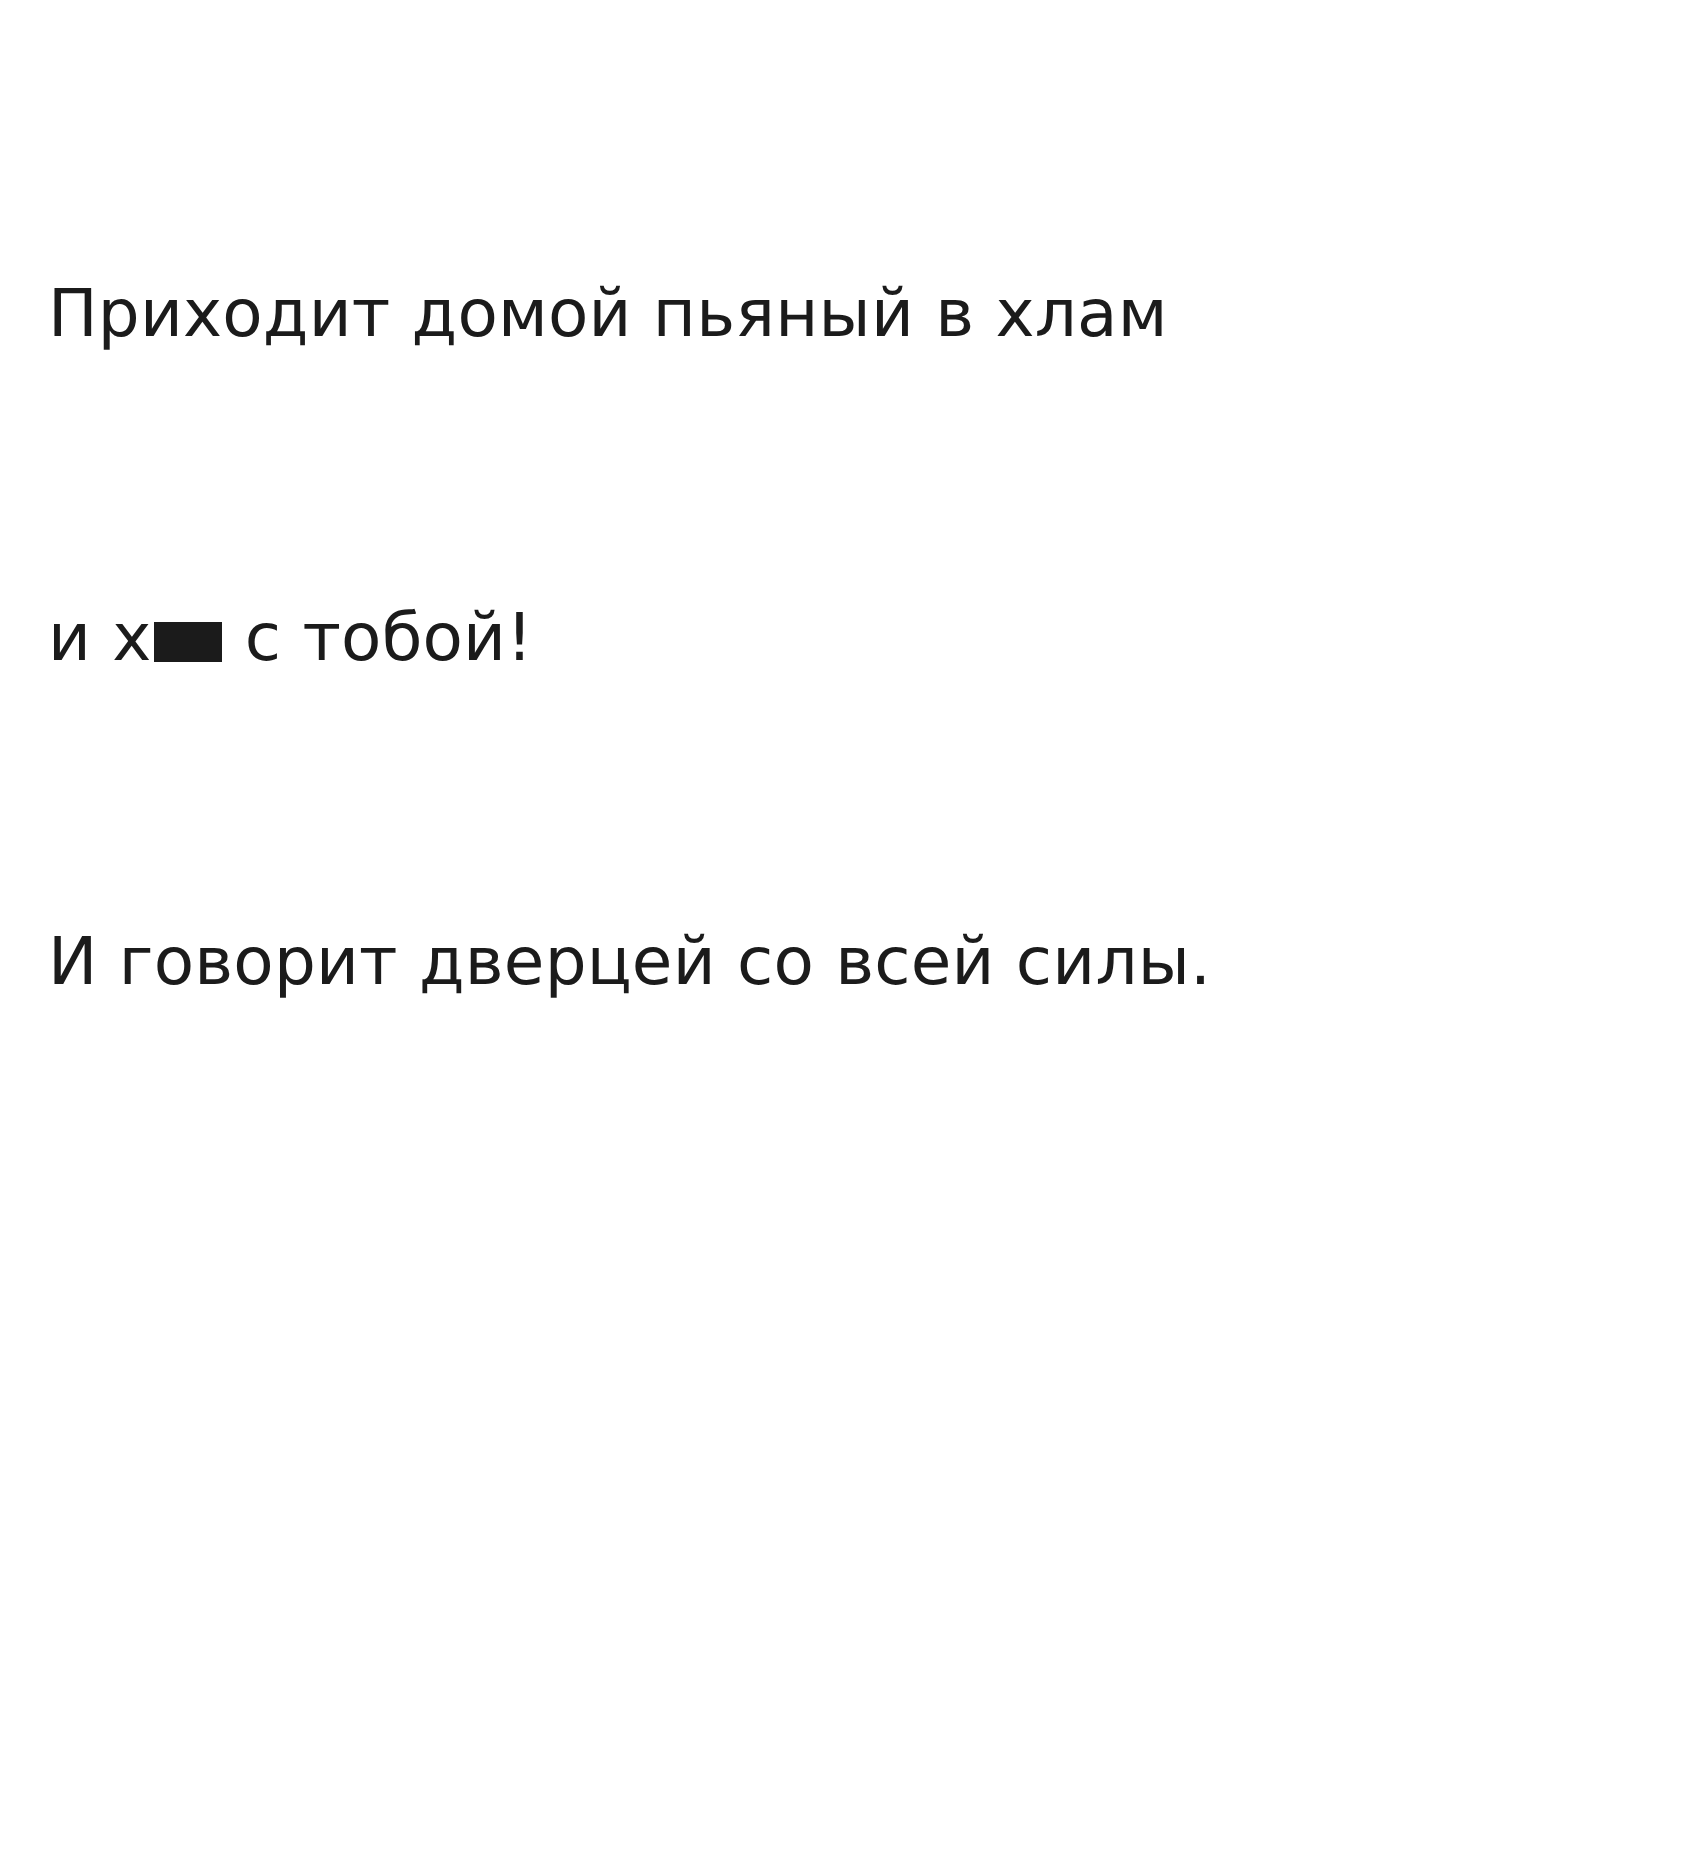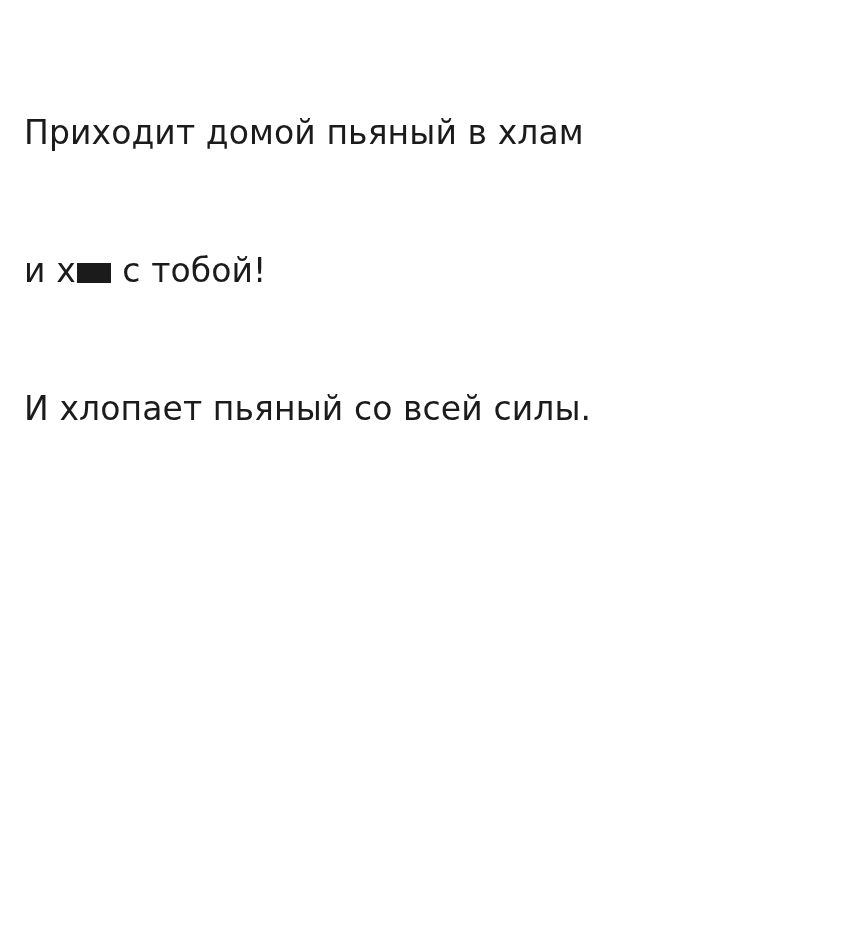--- a/index.html
+++ b/index.html
@@ -25,38 +25,39 @@
     font-size: 33px;
     line-height: 46px;
     font-weight: 400;
     letter-spacing: 0.1px;
     color: #1b1b1b;
     white-space: pre-wrap;
     word-wrap: break-word;
   }
   .line {
     display: block;
+    margin-top: 24px;
   }
   .censor {
     display: inline-block;
     width: 34px;
     height: 20px;
     background: #1b1b1b;
     vertical-align: -1px;
     margin: 0 1px;
   }
 </style>
 </head>
 <body>
 
 <div class="joke-card">
   <div class="joke-text">
     <span class="line">Приходит домой пьяный в хлам</span>
     <span class="line"><span>и х</span><span class="censor"></span><span> с тобой!</span></span>
-    <span class="line">И хлопает пьяный со всей силы.</span>
+    <span class="line">И говорит дверцей со всей силы.</span>
     
     
     
     
     
     
     
     
   </div>
 </div>

